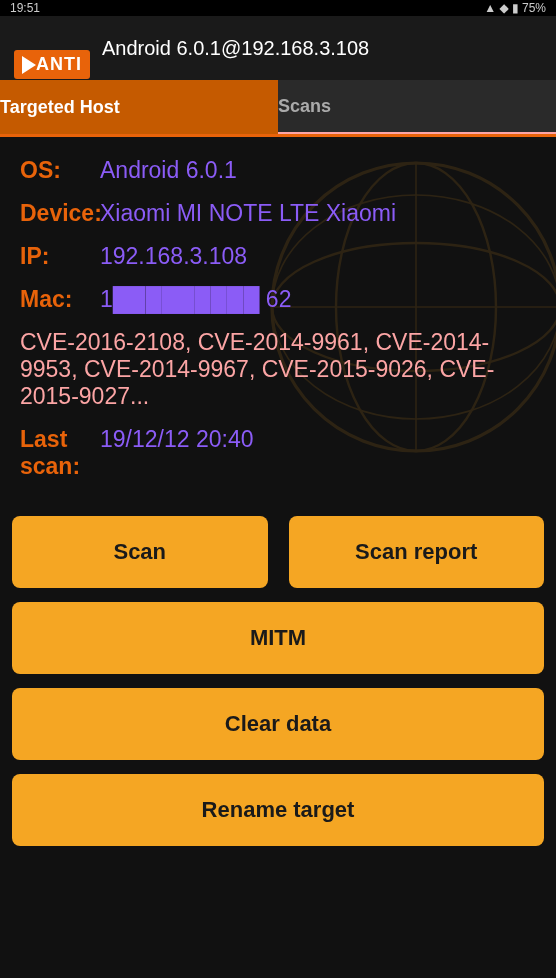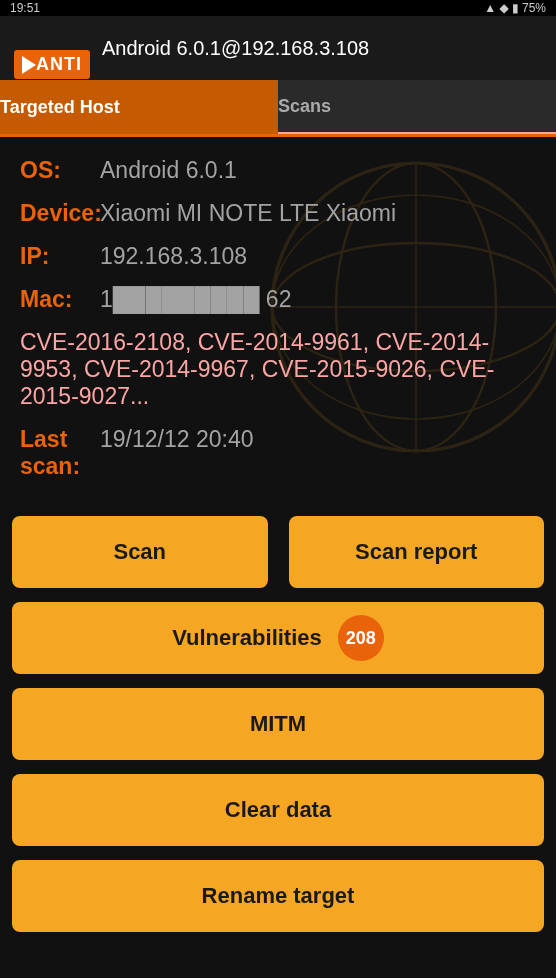--- a/index.html
+++ b/index.html
@@ -134,21 +134,21 @@
     }
 
     .info-label {
       color: #e8630a;
       width: 80px;
       font-weight: bold;
       flex-shrink: 0;
     }
 
     .info-value {
-      color: #a3a3a3;
+      color: #8b5cf6;
     }
 
     .info-value-red {
       color: #fca5a5;
     }
 
     
     .buttons-area {
       padding: 10px 12px;
     }
@@ -277,24 +277,20 @@
 
   <div class="btn-row">
     <button class="btn">
       <span>Scan</span>
     </button>
     <button class="btn">
       <span>Scan report</span>
     </button>
   </div>
 
-  <button class="btn-full">
-    <span>Vulnerabilities</span>
-    <span class="badge">208</span>
-  </button>
 
   <button class="btn-full">
     <span>MITM</span>
   </button>
 
   <button class="btn-full">
     <span>Clear data</span>
   </button>
 
   <button class="btn-full">

